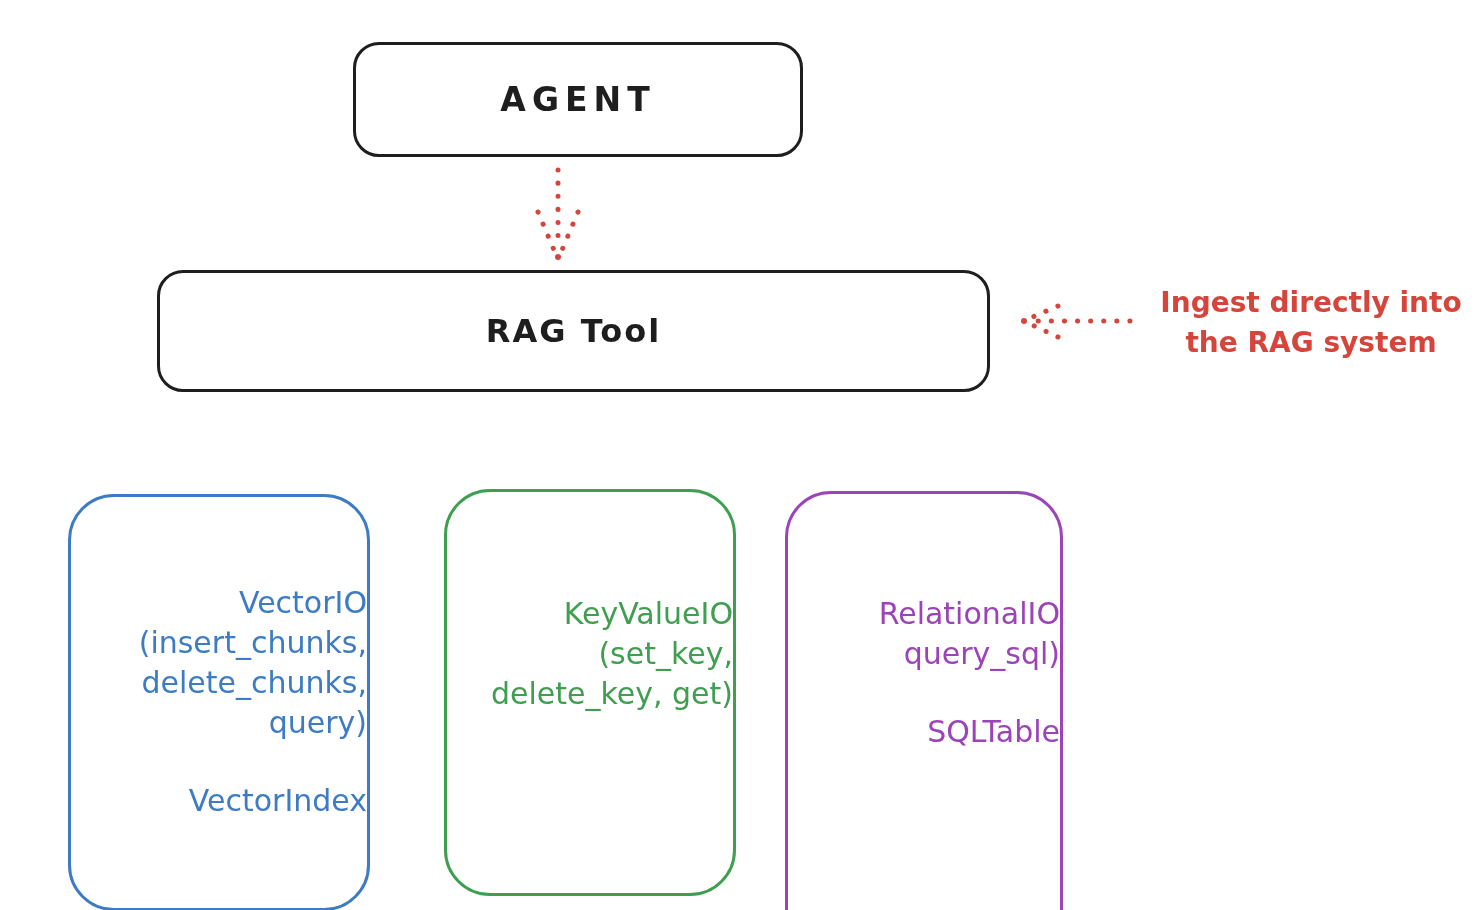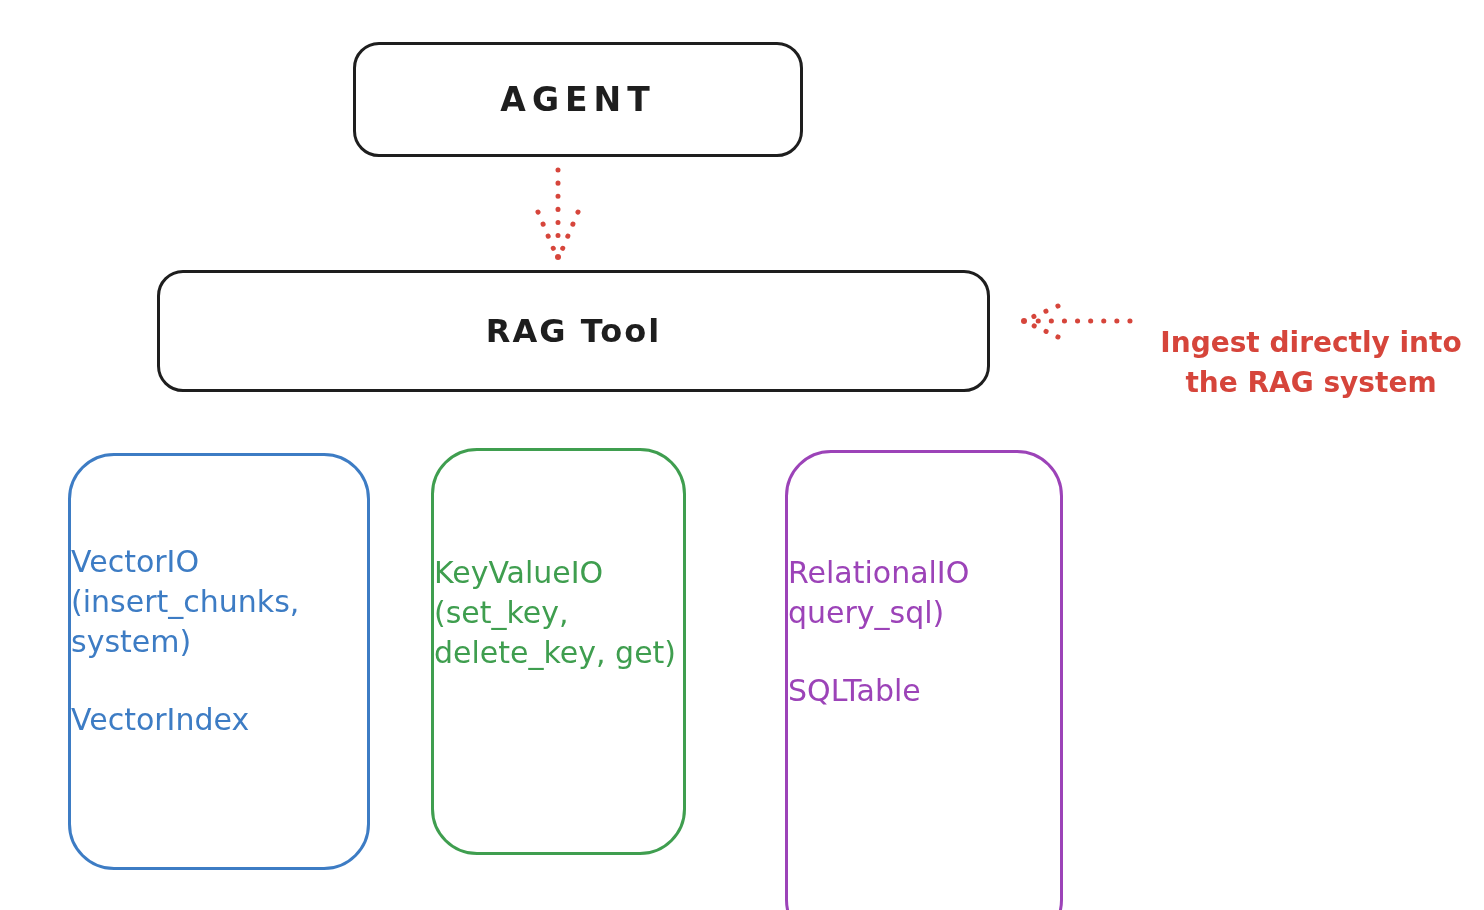--- a/index.html
+++ b/index.html
@@ -45,43 +45,43 @@
     letter-spacing: 6px;
   }
 
   .io-box {
     position: absolute;
     border: 3px solid currentColor;
     border-radius: 46px;
     background: var(--background);
     display: flex;
     flex-direction: column;
-    align-items: flex-start;
+    align-items: flex-end;
     text-align: center;
     padding-top: var(--pt, 90px);
+    margin-top: 41px;
   }
 
   .box-line {
     font-size: 30px;
     font-weight: 500;
     line-height: 40px;
     white-space: nowrap;
   }
 
   .box-spacer { height: 38px; }
 
   .annotation {
     position: absolute;
     color: var(--red);
     font-size: 28px;
     font-weight: 600;
     line-height: 40px;
     text-align: center;
     white-space: nowrap;
-    margin-top: 40px;
   }
 
   .arrow-svg {
     position: absolute;
     color: var(--red);
     overflow: visible;
   }
 
   .dotline {
     stroke: currentColor;
@@ -121,26 +121,27 @@
   </svg>
 
   <div class="annotation" style="left:1138px; top:283px; width:346px;">
     <div>Ingest directly into</div>
     <div>the RAG system</div>
   </div>
 
   <div class="io-box" style="left: 68px; top: 453px; width: 302px; height: 417px; --pt: 86px; border-color: rgb(61, 124, 196); color: rgb(61, 124, 196);">
     <div class="box-line">VectorIO</div>
     <div class="box-line">(insert_chunks,</div>
-    <div class="box-line">system)</div>
+    <div class="box-line">delete_chunks,</div>
+    <div class="box-line">query)</div>
     <div class="box-spacer"></div>
     <div class="box-line">VectorIndex</div>
   </div>
 
-  <div class="io-box" style="left: 431px; top: 448px; width: 255px; height: 407px; --pt: 102px; border-color: rgb(63, 158, 79); color: rgb(63, 158, 79);">
+  <div class="io-box" style="left: 444px; top: 448px; width: 292px; height: 407px; --pt: 102px; border-color: rgb(63, 158, 79); color: rgb(63, 158, 79);">
     <div class="box-line">KeyValueIO</div>
     <div class="box-line">(set_key,</div>
     <div class="box-line">delete_key, get)</div>
     <div class="box-spacer"></div>
   </div>
 
   <div class="io-box" style="left: 785px; top: 450px; width: 278px; height: 496px; --pt: 100px; border-color: rgb(156, 67, 184); color: rgb(156, 67, 184);">
     <div class="box-line">RelationalIO</div>
     <div class="box-line">query_sql)</div>
     <div class="box-spacer"></div>

